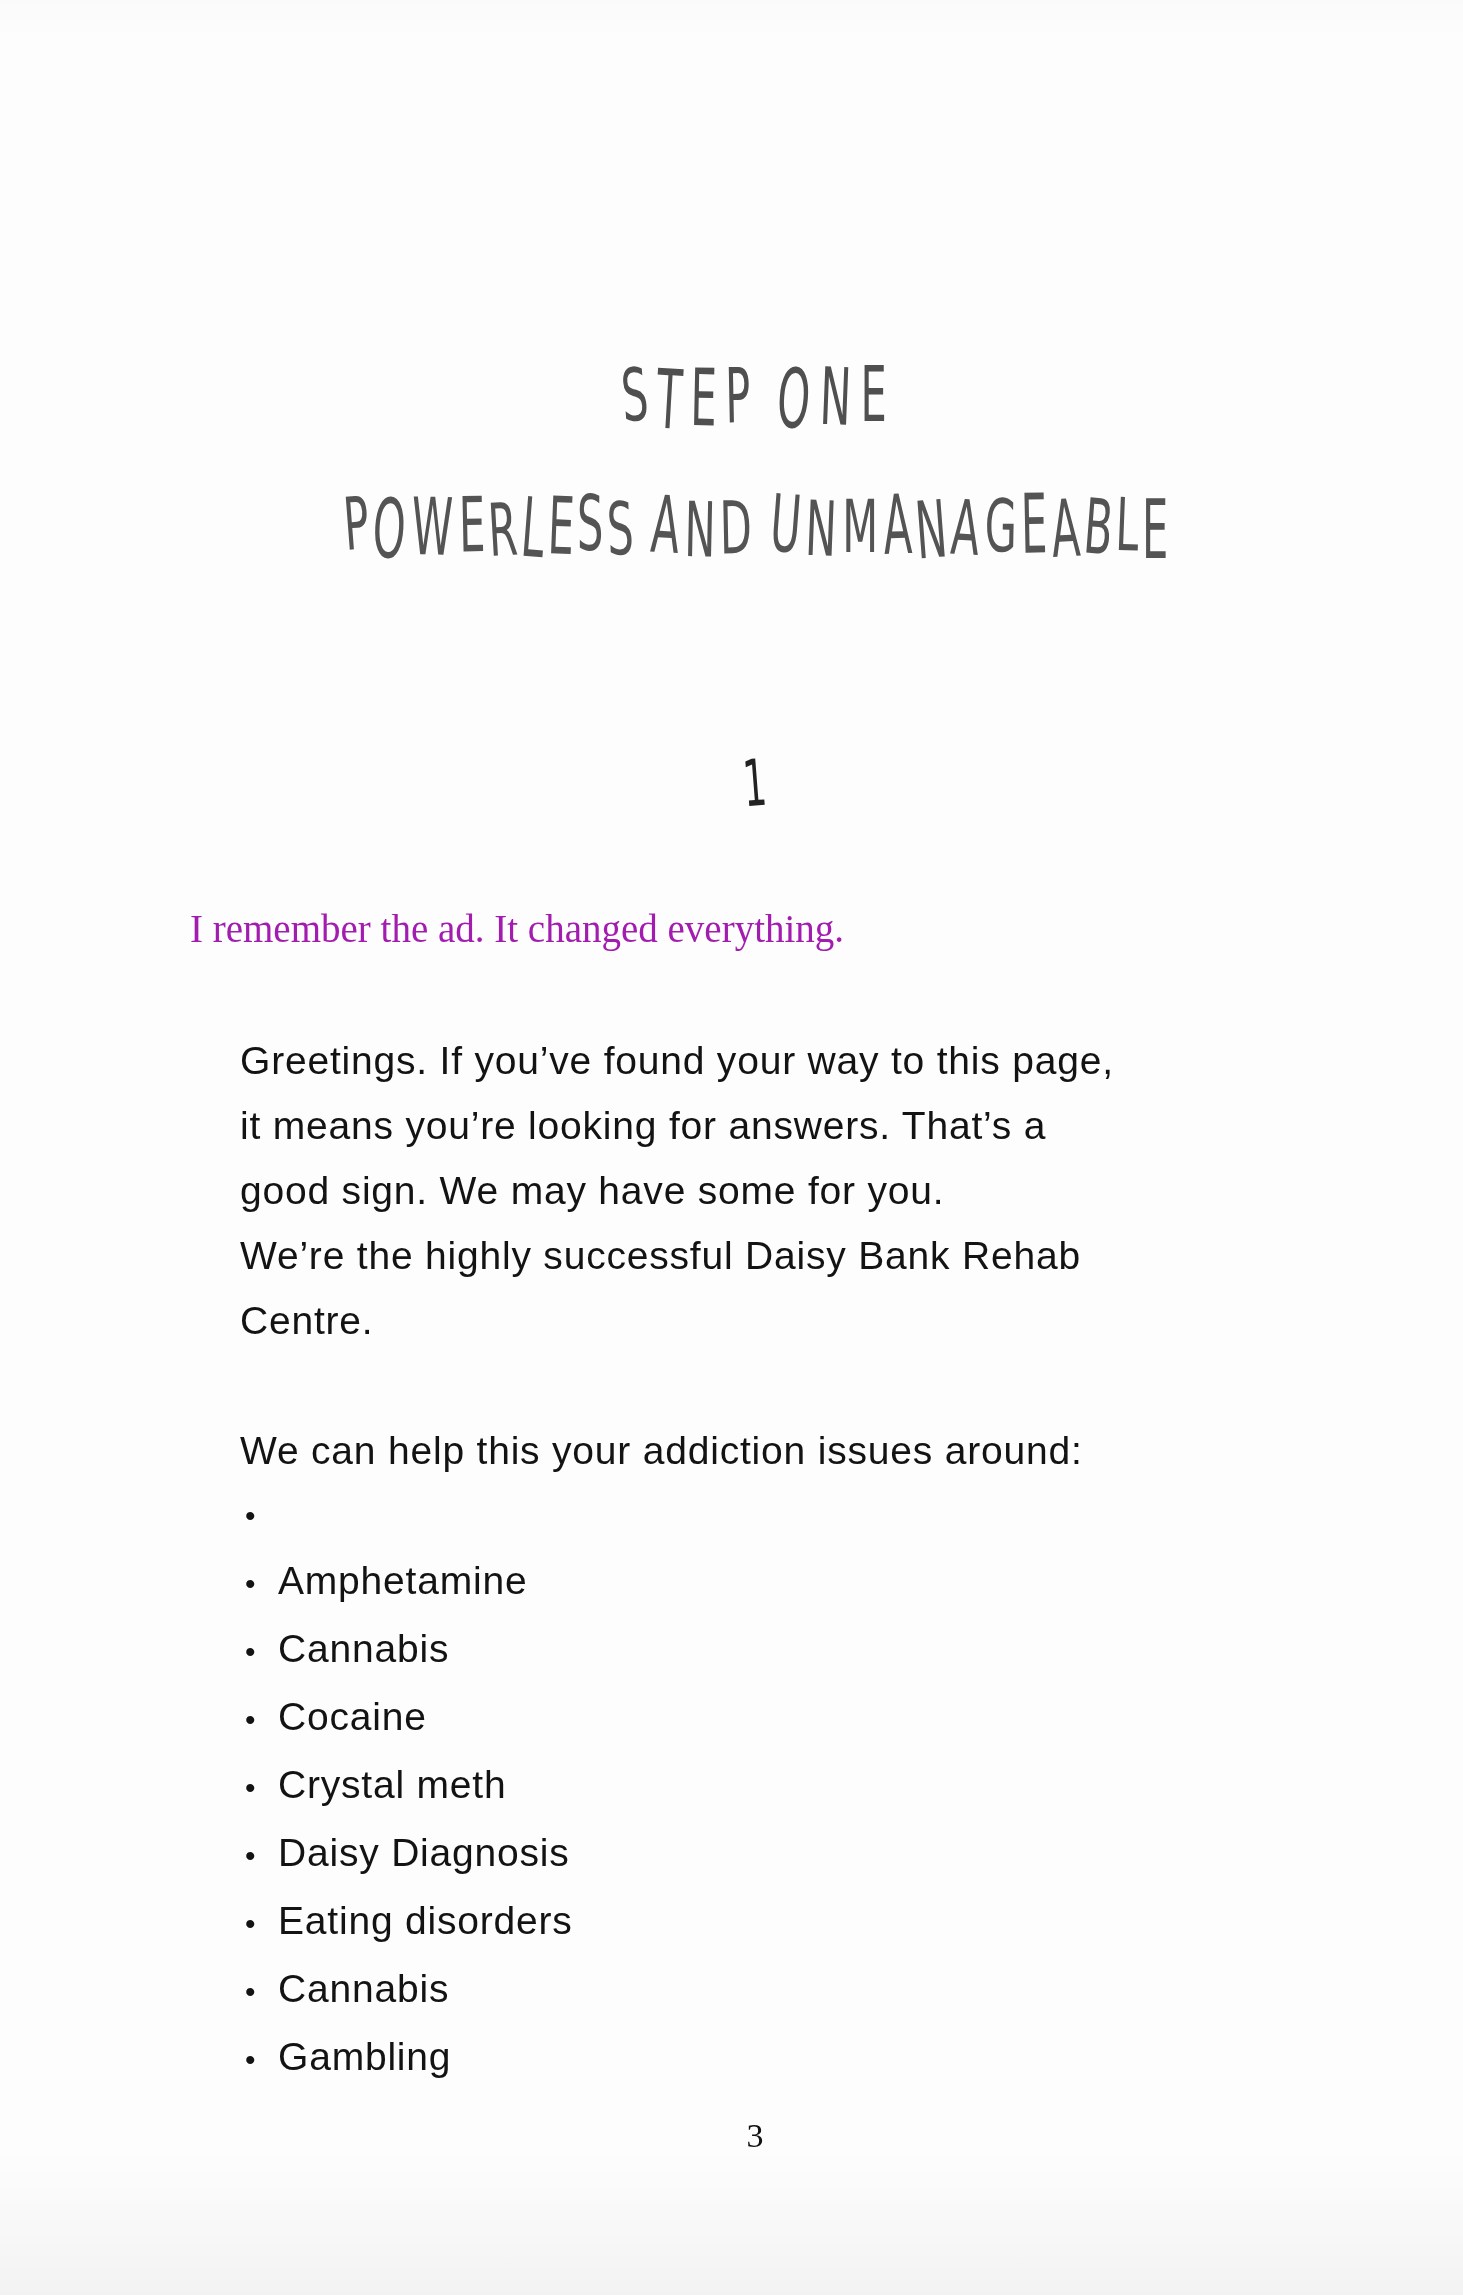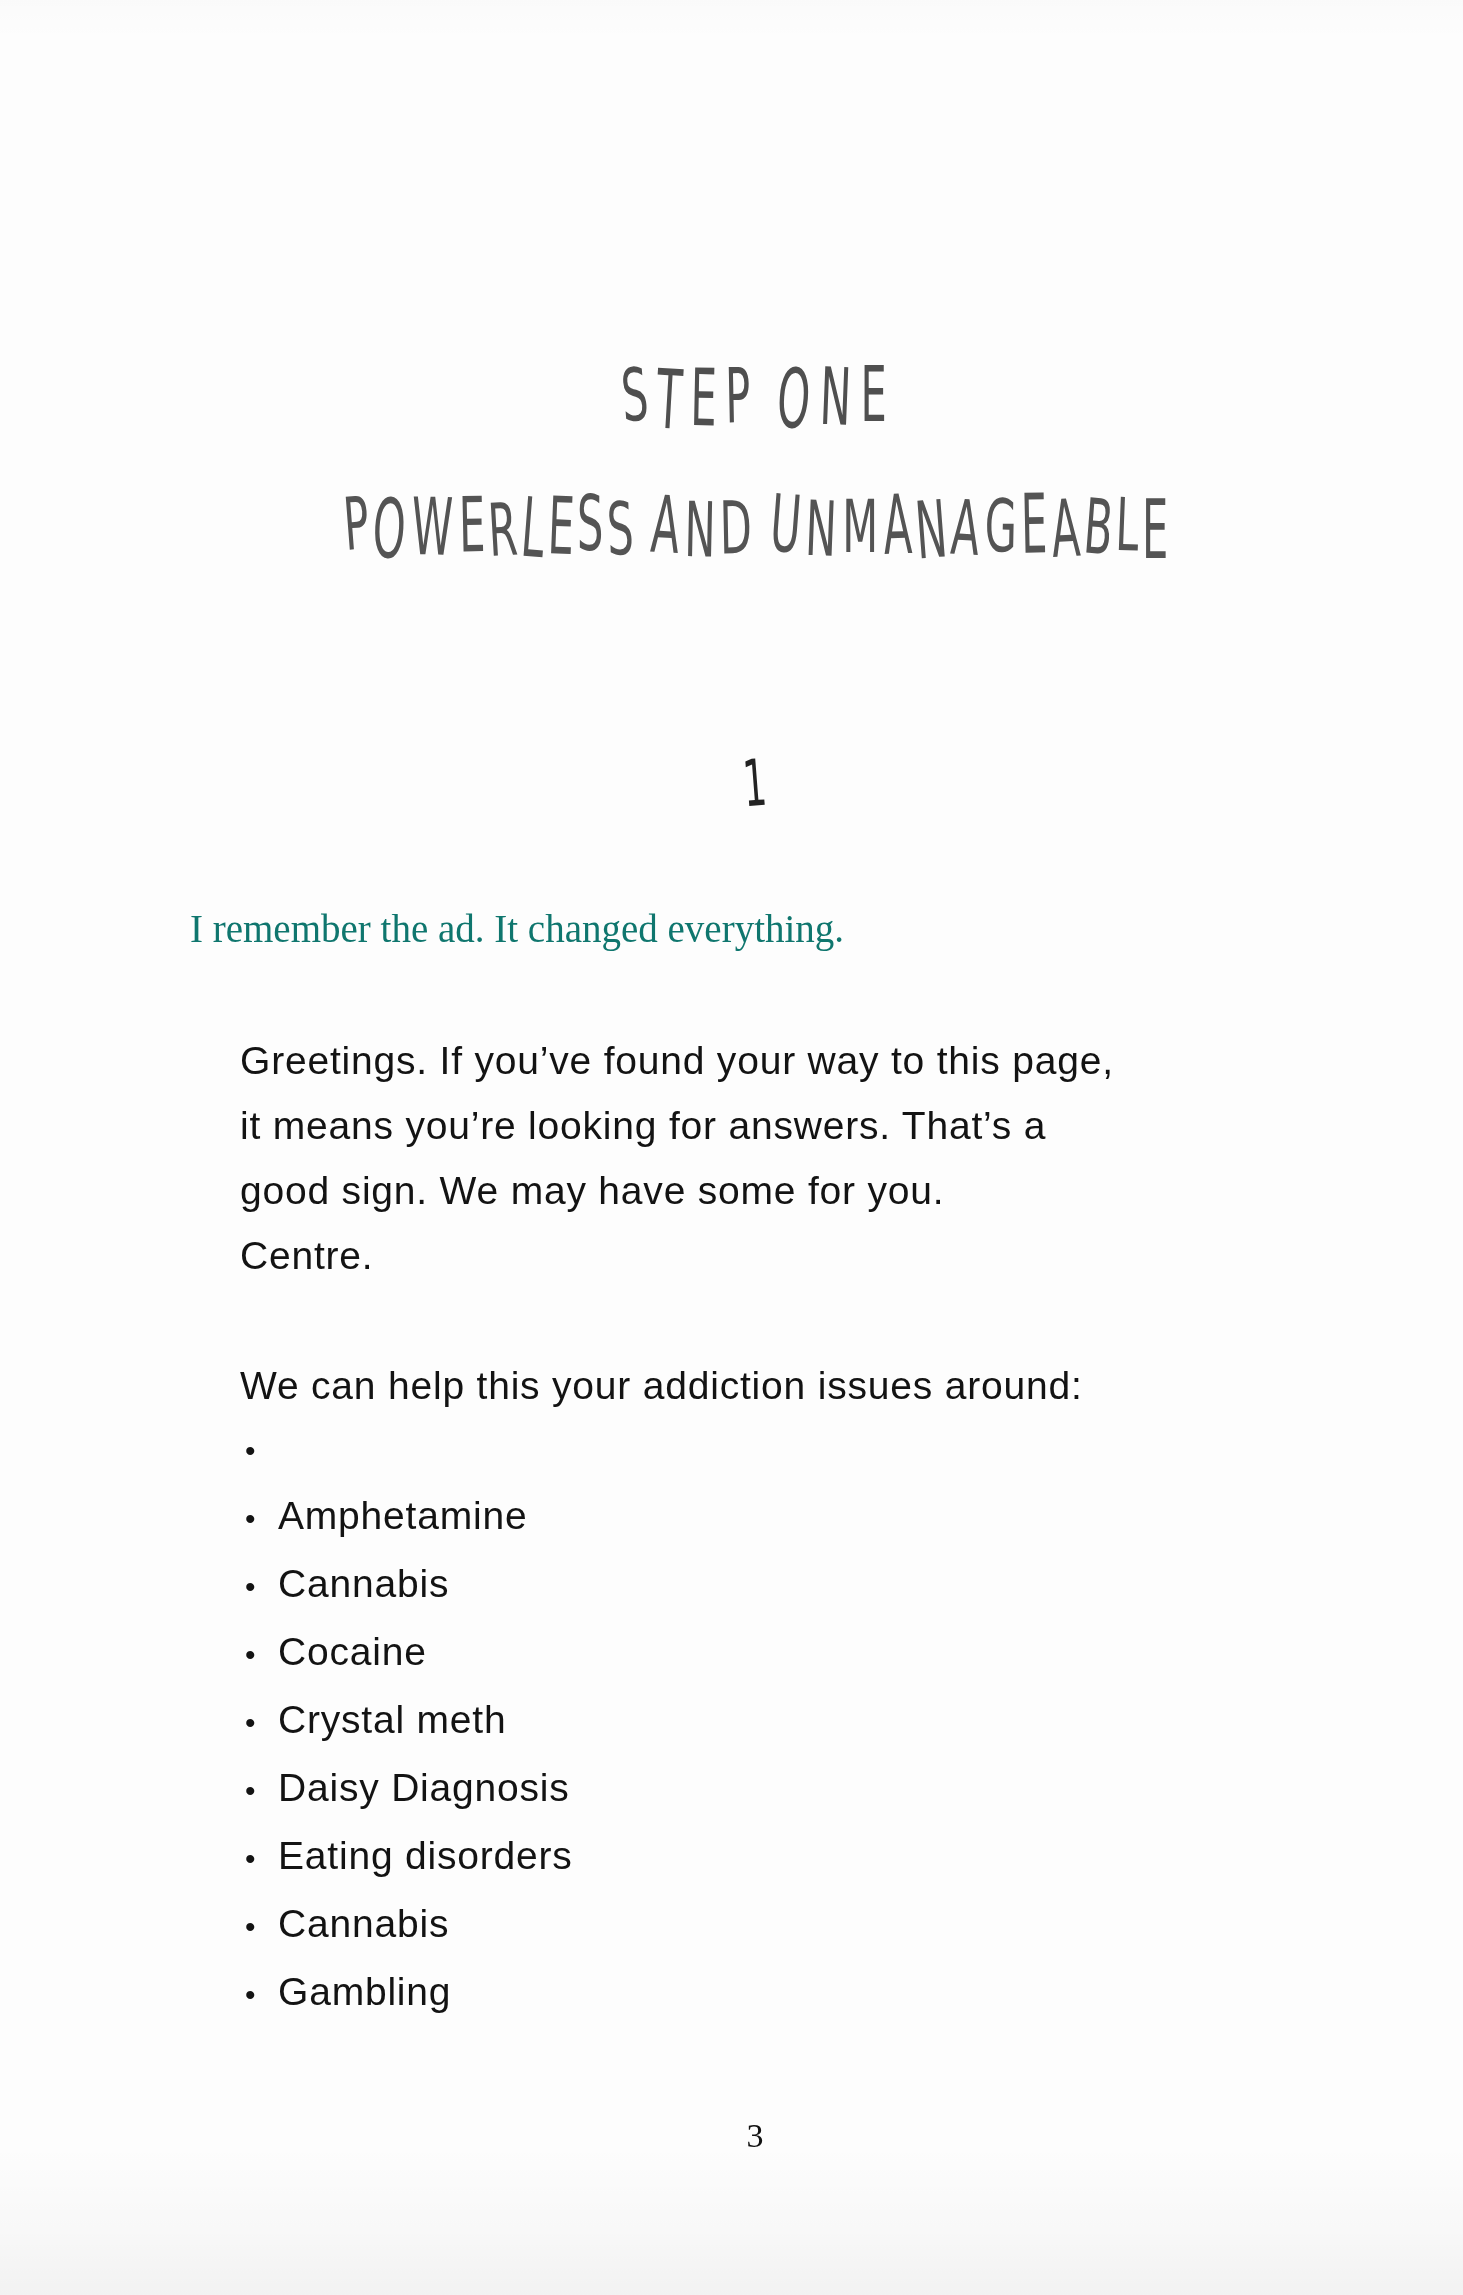--- a/index.html
+++ b/index.html
@@ -43,21 +43,21 @@
     font-family:"DejaVu Sans", sans-serif;
     font-size:46px;line-height:60px;
     color:#222;
   }
   
   .serif{font-family:"Liberation Serif","DejaVu Serif",serif;}
   .opening-line{
     position:absolute;
     top:906px;left:190px;width:1180px;
     font-size:39px;line-height:46px;
-    color:#0f766e;
+    color:#a21caf;
   }
   
   .ad-block{
     position:absolute;
     top:1028px;left:240px;width:1060px;
     font-family:"Liberation Sans","DejaVu Sans",sans-serif;
     font-size:39px;line-height:65px;
     letter-spacing:0.8px;
     color:#131313;
   }
@@ -104,20 +104,21 @@
   <div class="title chapter-heading scratch"><span style="transform: translateY(-3px) rotate(-4.4deg) scale(0.8, 1.4);">P</span><span style="transform: translateY(2px) rotate(3.3deg) scale(0.8, 1.58);">O</span><span style="transform: translateY(0px) rotate(1.1deg) scale(0.8, 1.52);">W</span><span style="transform: translateY(-2px) rotate(-1.1deg) scale(0.8, 1.46);">E</span><span style="transform: translateY(3px) rotate(-3.3deg) scale(0.8, 1.4);">R</span><span style="transform: translateY(1px) rotate(4.4deg) scale(0.8, 1.58);">L</span><span style="transform: translateY(-1px) rotate(2.2deg) scale(0.8, 1.52);">E</span><span style="transform: translateY(-3px) rotate(0deg) scale(0.8, 1.46);">S</span><span style="transform: translateY(2px) rotate(-2.2deg) scale(0.8, 1.4);">S</span><span style="transform: translateY(0px) rotate(-4.4deg) scale(0.8, 1.58);"> </span><span style="transform: translateY(-2px) rotate(3.3deg) scale(0.8, 1.52);">A</span><span style="transform: translateY(3px) rotate(1.1deg) scale(0.8, 1.46);">N</span><span style="transform: translateY(1px) rotate(-1.1deg) scale(0.8, 1.4);">D</span><span style="transform: translateY(-1px) rotate(-3.3deg) scale(0.8, 1.58);"> </span><span style="transform: translateY(-3px) rotate(4.4deg) scale(0.8, 1.52);">U</span><span style="transform: translateY(2px) rotate(2.2deg) scale(0.8, 1.46);">N</span><span style="transform: translateY(0px) rotate(0deg) scale(0.8, 1.4);">M</span><span style="transform: translateY(-2px) rotate(-2.2deg) scale(0.8, 1.58);">A</span><span style="transform: translateY(3px) rotate(-4.4deg) scale(0.8, 1.52);">N</span><span style="transform: translateY(1px) rotate(3.3deg) scale(0.8, 1.46);">A</span><span style="transform: translateY(-1px) rotate(1.1deg) scale(0.8, 1.4);">G</span><span style="transform: translateY(-3px) rotate(-1.1deg) scale(0.8, 1.58);">E</span><span style="transform: translateY(2px) rotate(-3.3deg) scale(0.8, 1.52);">A</span><span style="transform: translateY(0px) rotate(4.4deg) scale(0.8, 1.46);">B</span><span style="transform: translateY(-2px) rotate(2.2deg) scale(0.8, 1.4);">L</span><span style="transform: translateY(3px) rotate(0deg) scale(0.8, 1.58);">E</span></div>
 
   <div class="section-number scratch"><span style="transform: translateY(-3px) rotate(-4.4deg) scale(0.8, 1.4);">1</span></div>
 
   <div class="opening-line serif">I remember the ad. It changed everything.</div>
 
   <div class="ad-block">
     <div class="ad-line">Greetings. If you’ve found your way to this page,</div>
     <div class="ad-line">it means you’re looking for answers. That’s a</div>
     <div class="ad-line">good sign. We may have some for you.</div>
+    <div class="ad-line">We’re the highly successful Daisy Bank Rehab</div>
     <div class="ad-line">Centre.</div>
 
     <div class="ad-intro">We can help this your addiction issues around:</div>
 
     <div class="bullet-row">
       <span class="bullet-dot">•</span>
     </div>
     <div class="bullet-row">
       <span class="bullet-dot">•</span>
       <span class="bullet-label">Amphetamine</span>

